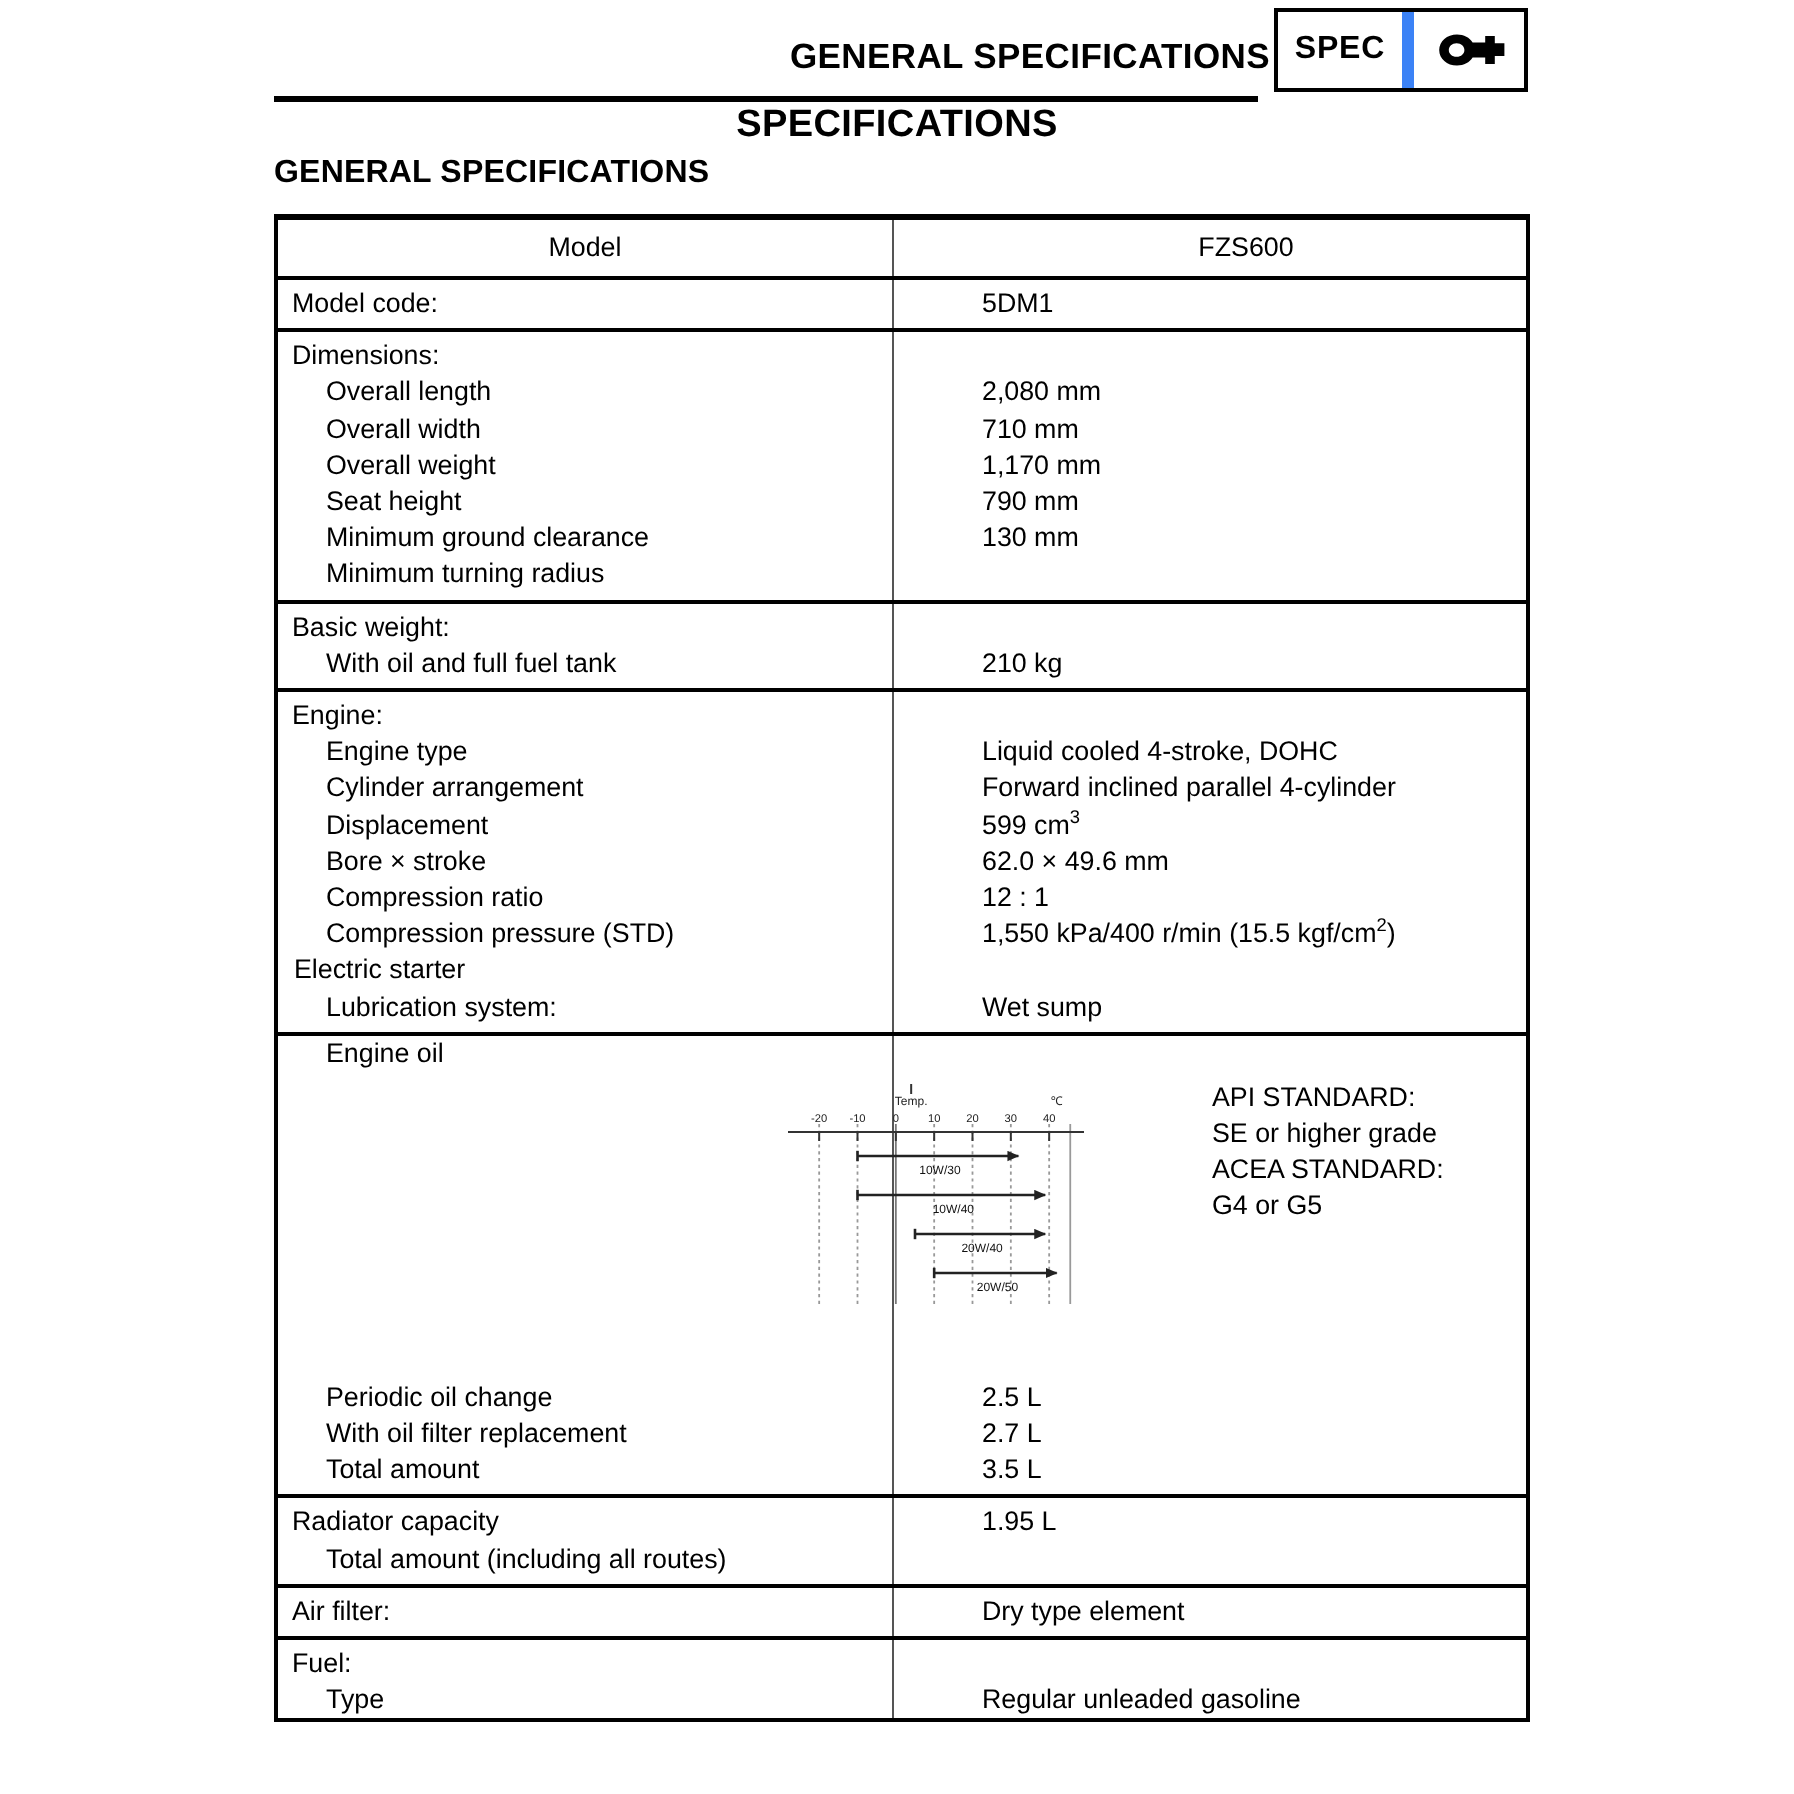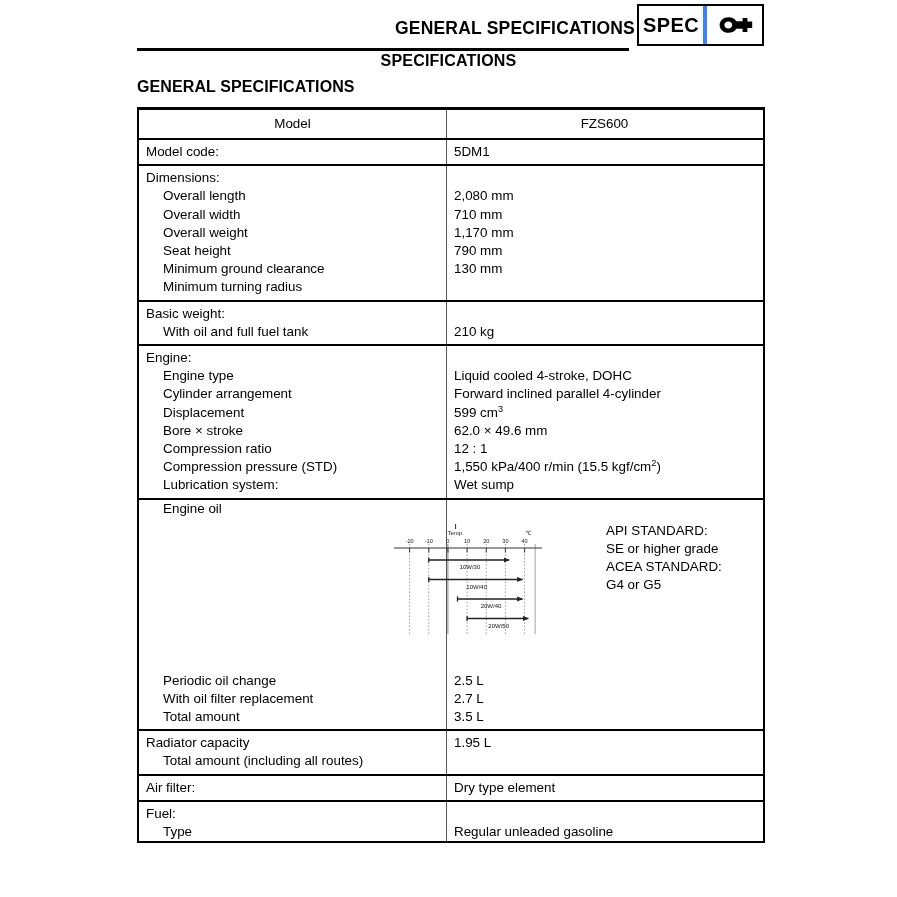--- a/index.html
+++ b/index.html
@@ -51,41 +51,41 @@
     border: 2px solid #000;
     box-sizing: border-box;
     display: flex;
     background: #fff;
   }
   #spec-tab-label {
     flex: 0 0 68px;
     display: flex;
     align-items: center;
     justify-content: center;
-    font-size: 20px;
+    font-size: 16px;
     font-weight: bold;
     letter-spacing: 0.4px;
-    border-right: 4px solid #3b82f6;
+    border-right: 6px solid #3b82f6;
     box-sizing: border-box;
   }
   #spec-tab-icon {
     flex: 1 1 auto;
     display: flex;
     align-items: center;
     justify-content: center;
   }
 
   
   #doc-title {
     position: absolute;
     left: 0;
     top: 52px;
     width: 897px;
     text-align: center;
-    font-size: 16px;
+    font-size: 19px;
     font-weight: bold;
     letter-spacing: 0.2px;
   }
   #section-title {
     position: absolute;
     left: 137px;
     top: 78px;
     font-size: 16px;
     font-weight: bold;
     letter-spacing: 0.1px;
@@ -113,20 +113,21 @@
     top: 0;
     bottom: 0;
     width: 1px;
     background: #555;
   }
   .row {
     display: flex;
     align-items: flex-start;
     line-height: 18.2px;
     font-size: 13.4px;
+    gap: 37px;
   }
   .c1 {
     flex: 0 0 307px;
     padding-left: 7px;
     box-sizing: border-box;
     white-space: nowrap;
   }
   .c2 {
     flex: 1 1 auto;
     padding-left: 8px;
@@ -278,20 +279,21 @@
     </div>
     <div class="row">
       <div class="c1 ind">Compression ratio</div>
       <div class="c2">12 : 1</div>
     </div>
     <div class="row">
       <div class="c1 ind">Compression pressure (STD)</div>
       <div class="c2">1,550 kPa/400 r/min (15.5 kgf/cm<sup>2</sup>)</div>
     </div>
     <div class="row">
+      <div class="c2">Electric starter</div>
     </div>
     <div class="row pad-b">
       <div class="c1 ind">Lubrication system:</div>
       <div class="c2">Wet sump</div>
     </div>
   </div>
 
   <div class="grp">
     <div class="col-div"></div>
 

